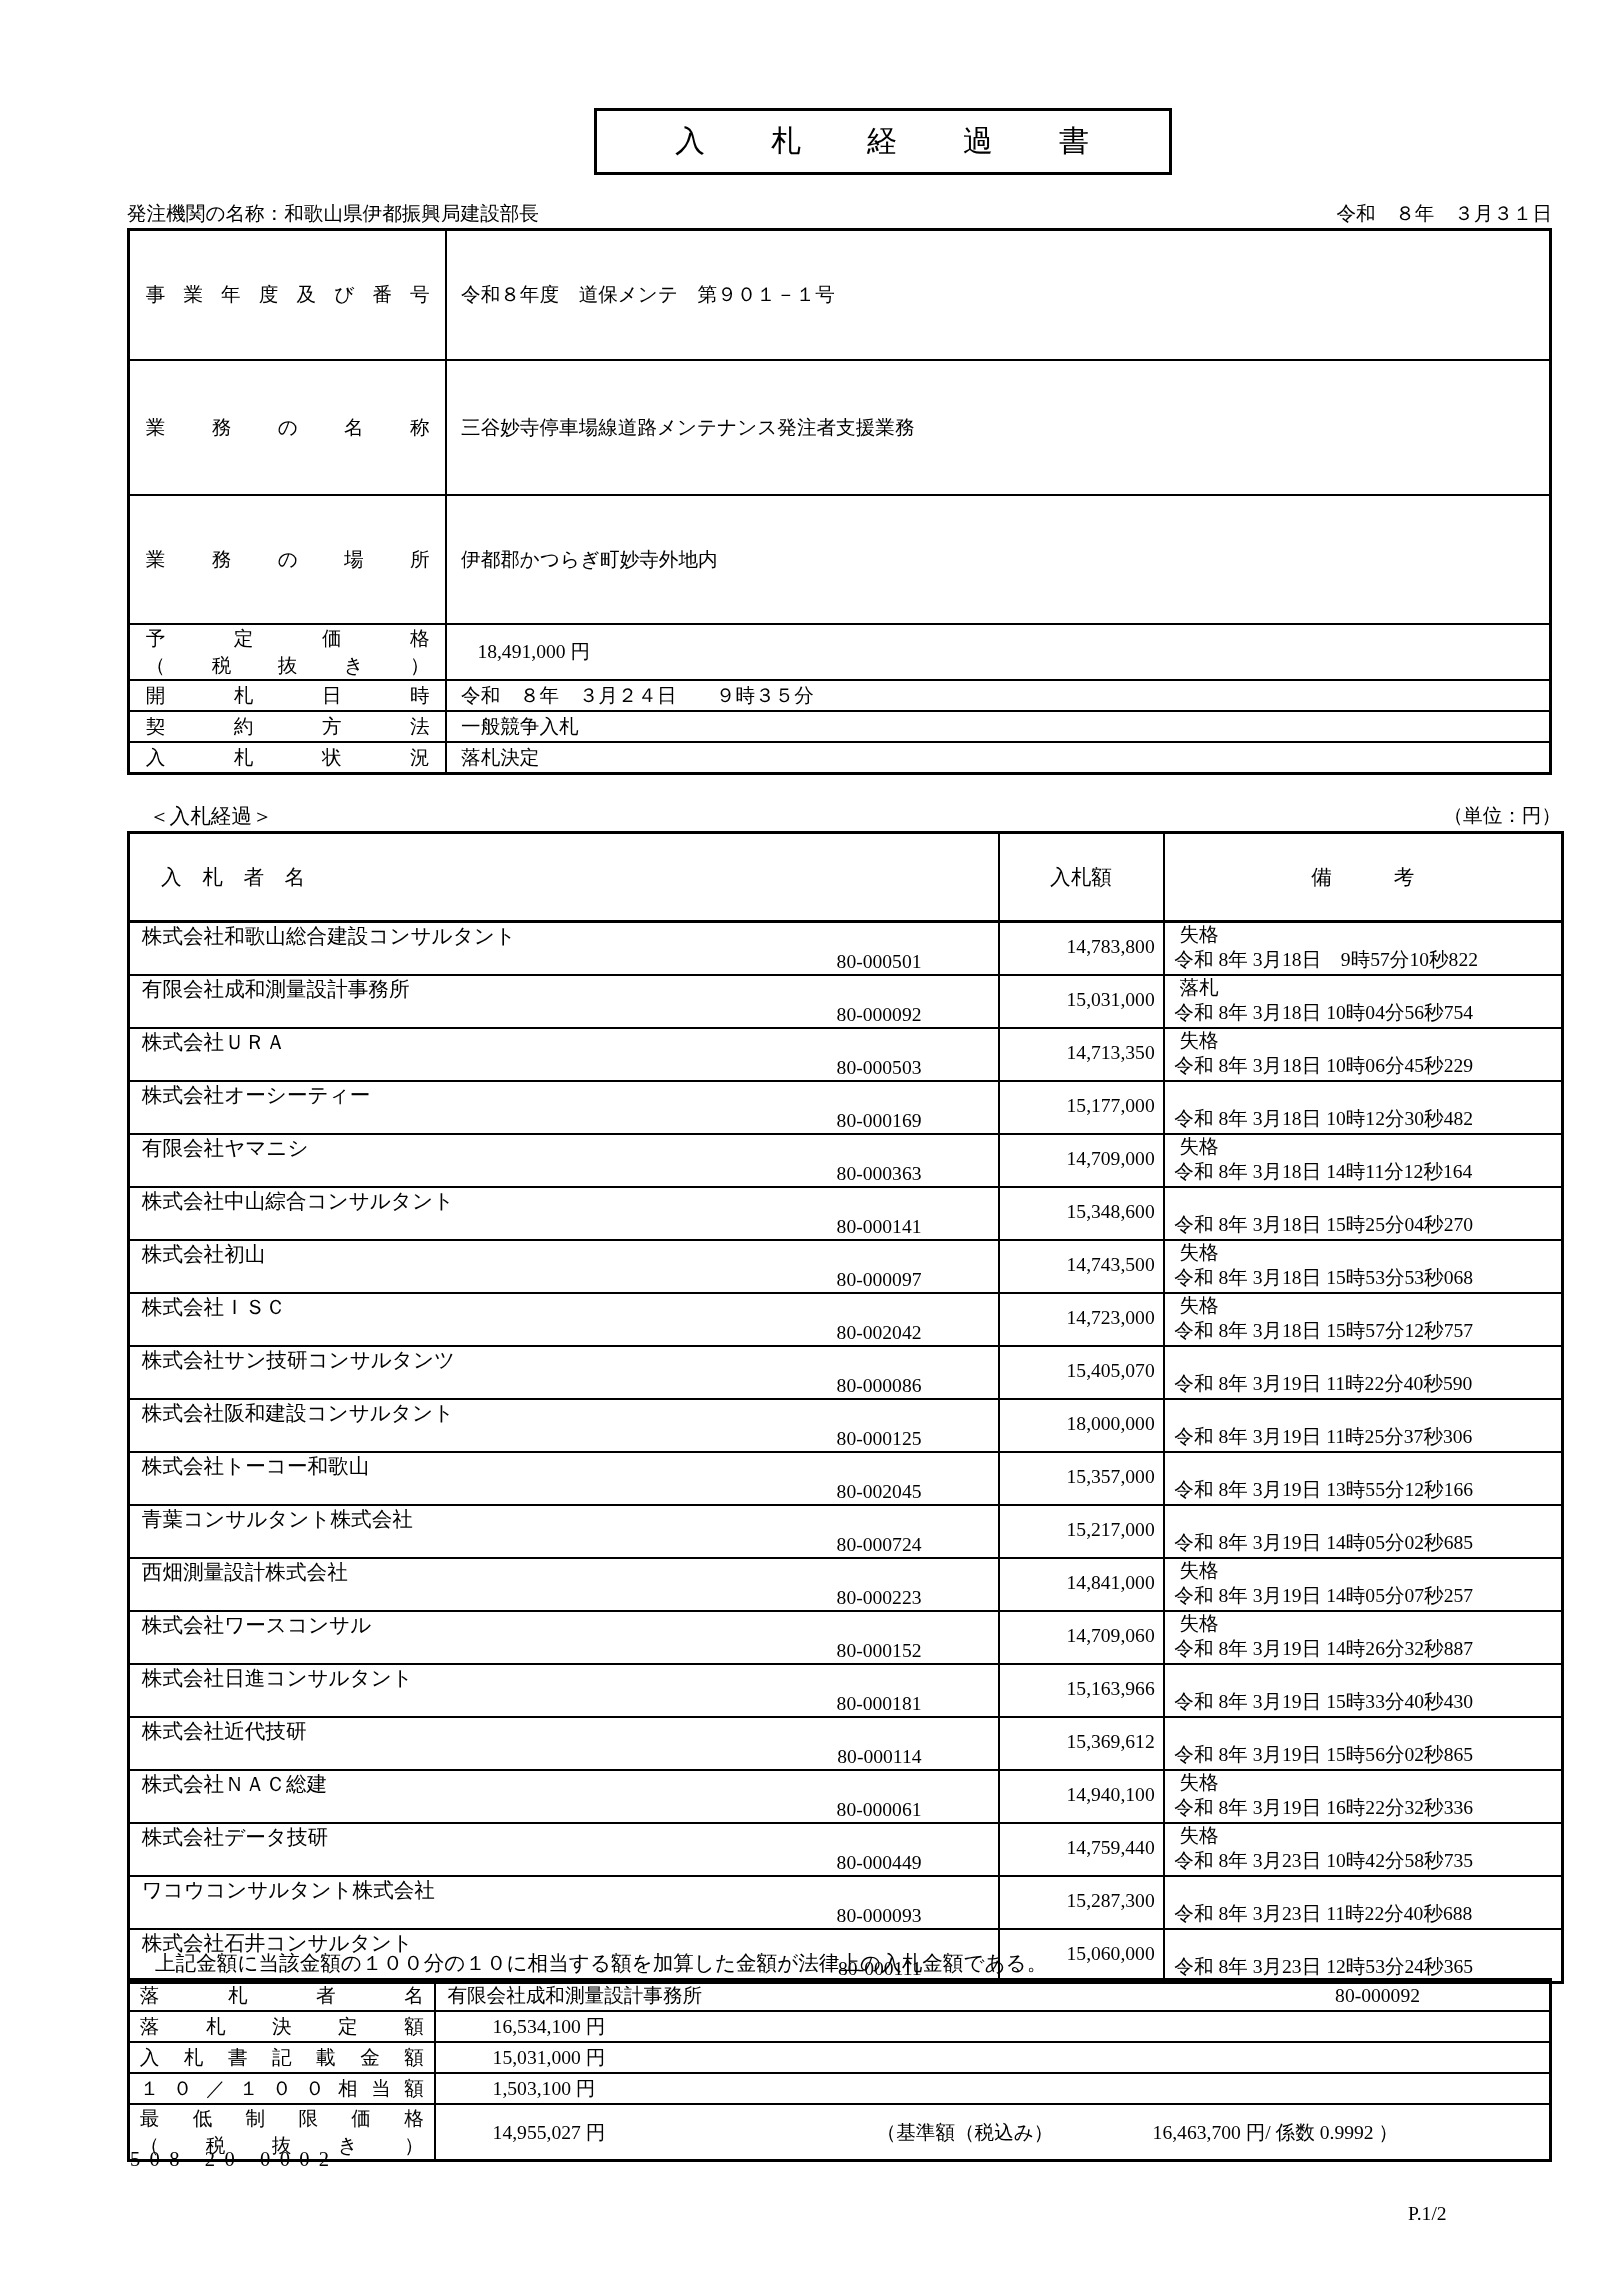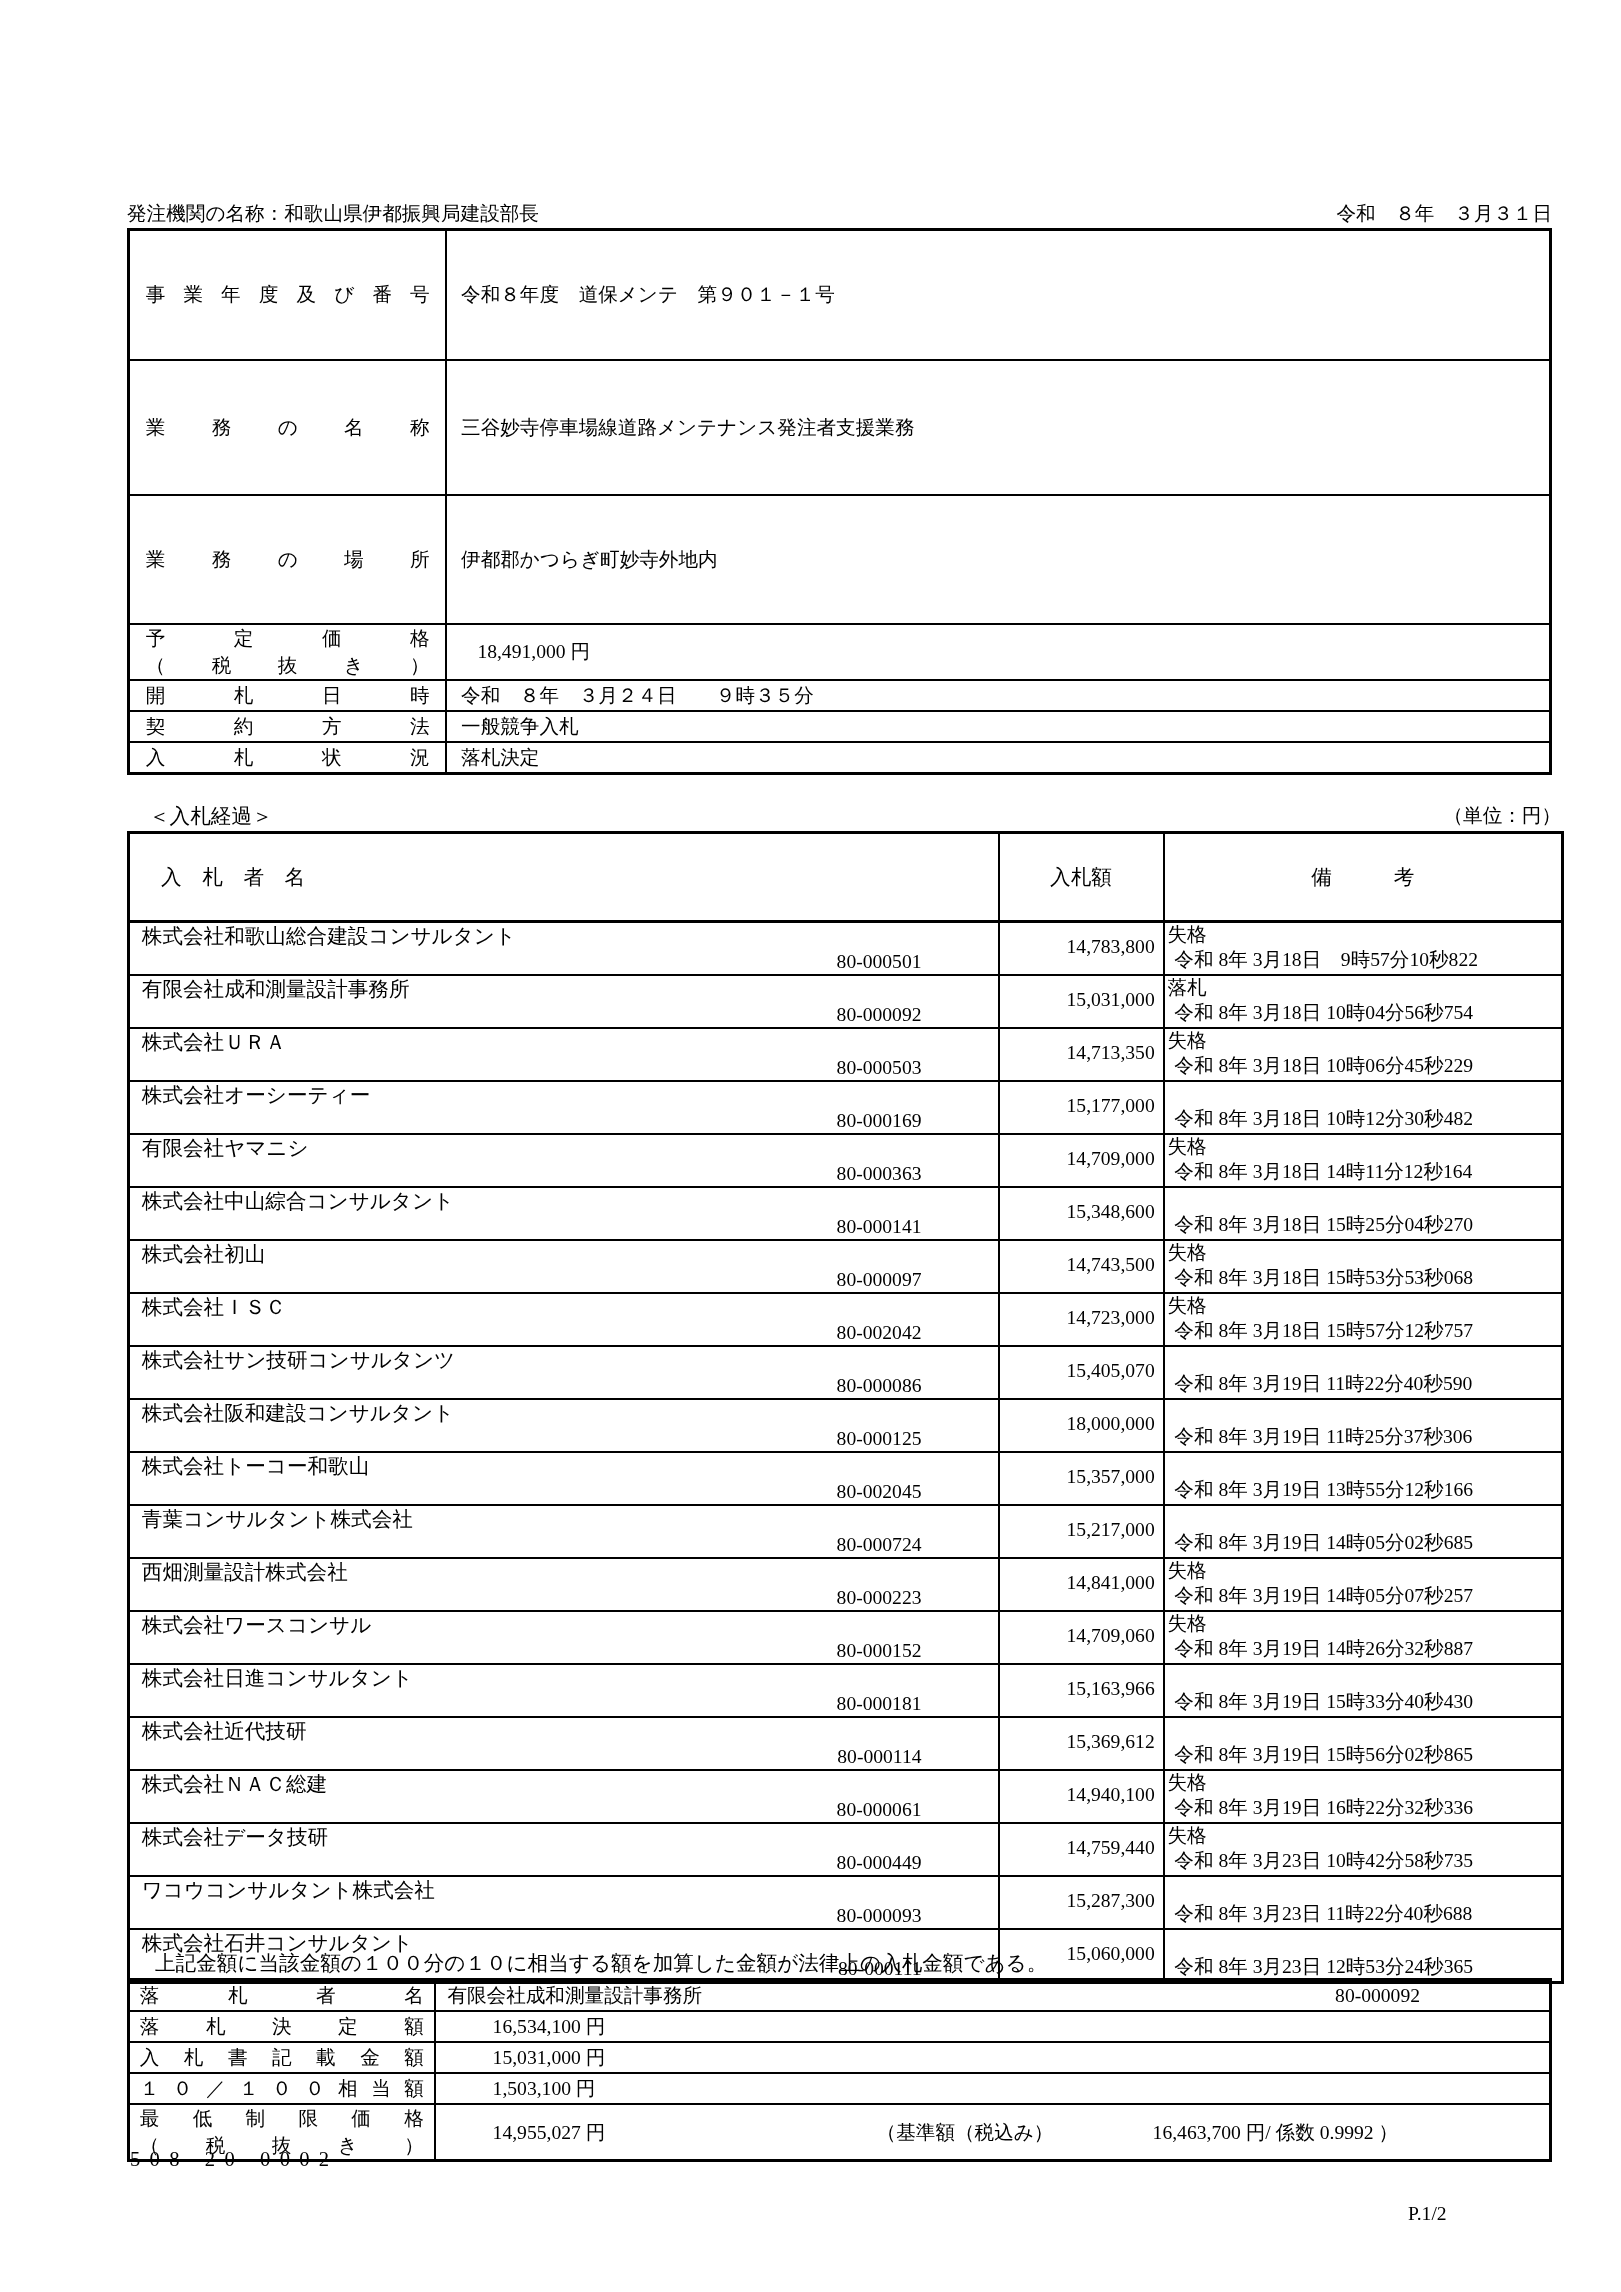--- a/index.html
+++ b/index.html
@@ -41,21 +41,21 @@
   .bid-table td{
     border-top:2.9px solid #000;border-bottom:2.9px solid #000;
     border-left:2px solid #000;border-right:2px solid #000;
     height:51px;padding:0;vertical-align:top;overflow:hidden;
   }
   .col-name{width:870px;} .col-amount{width:165px;} .col-remark{width:399px;}
   .bidder-name{font-size:20.6px;line-height:25.5px;padding:1px 0 0 11.8px;white-space:nowrap;}
   .bidder-code{font-size:19.6px;line-height:23.5px;text-align:right;padding-right:76px;}
   .c-amount{text-align:right;font-size:19.6px;}
   .c-amount .amt{display:block;padding:12.7px 7.8px 0 0;}
-  .remark-status{font-size:19.6px;line-height:24.5px;height:24.5px;padding-left:3px;}
+  .remark-status{font-size:19.6px;line-height:24.5px;height:24.5px;padding-left:15px;}
   .remark-time{font-size:19.6px;line-height:24.5px;padding-left:9.8px;white-space:nowrap;}
   
   .note{position:absolute;left:155px;top:1949px;font-size:20.6px;margin:0;}
   .result-table{position:absolute;left:127px;top:1978px;width:1425px;border:3.9px solid #000;}
   .result-table td{border:2.9px solid #000;vertical-align:middle;overflow:hidden;}
   .result-table td.lbl{
     width:284px;font-size:19.6px;padding:0 9.8px;
     white-space:pre-line;text-align:justify;text-align-last:justify;
   }
   .result-table td.val{font-size:19.6px;padding-left:11.8px;position:relative;}
@@ -67,20 +67,23 @@
   .floor-row .fr3{position:absolute;left:717px;top:13.7px;}
   
   .footer-code{position:absolute;left:130px;top:2148px;font-size:20.6px;letter-spacing:0.45em;}
   .page-number{position:absolute;left:1408px;top:2203px;font-size:19.6px;}
 </style>
 </head>
 <body>
 
 <div class="page">
 
+  <div class="title-box">
+    <span>入　　札　　経　　過　　書</span>
+  </div>
 
   <span class="agency">発注機関の名称：和歌山県伊都振興局建設部長</span>
   <span class="doc-date">令和　８年　３月３１日</span>
 
   <table class="info-table">
     <tbody>
         <tr style="height:130px;">
       <td class="lbl">事 業 年 度 及 び 番 号</td>
       <td class="val">令和８年度　道保メンテ　第９０１－１号</td>
     </tr>

